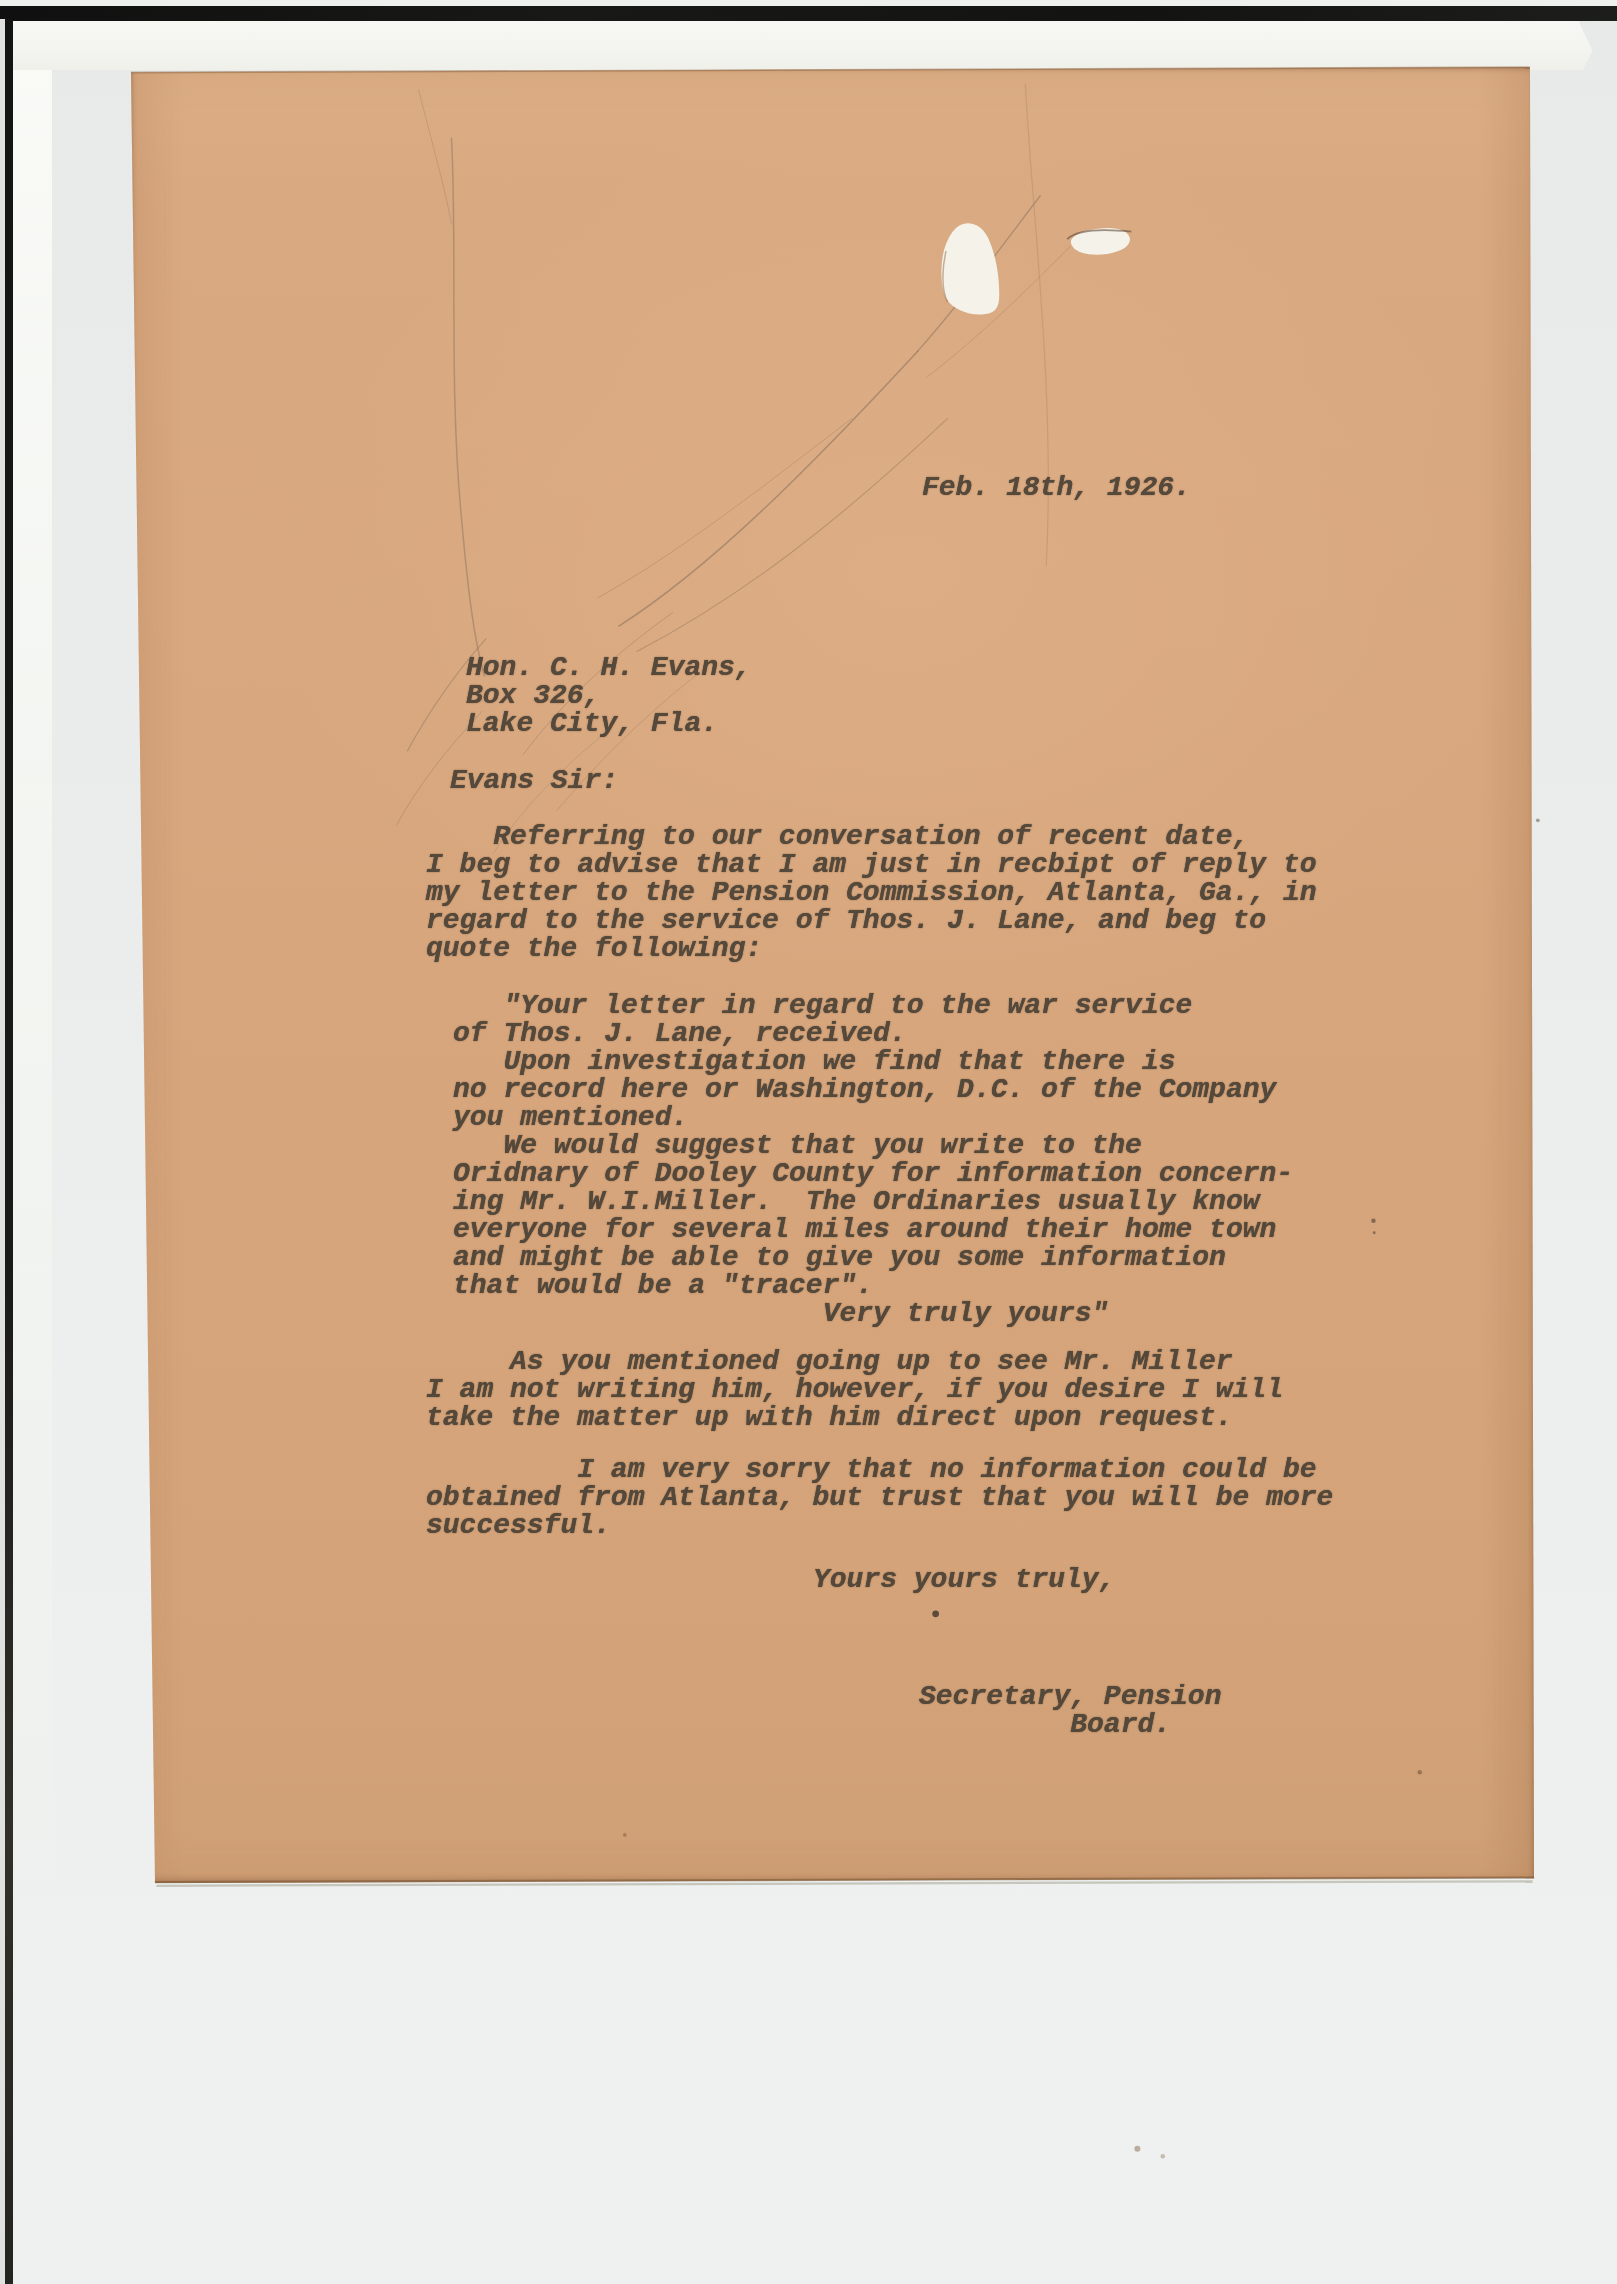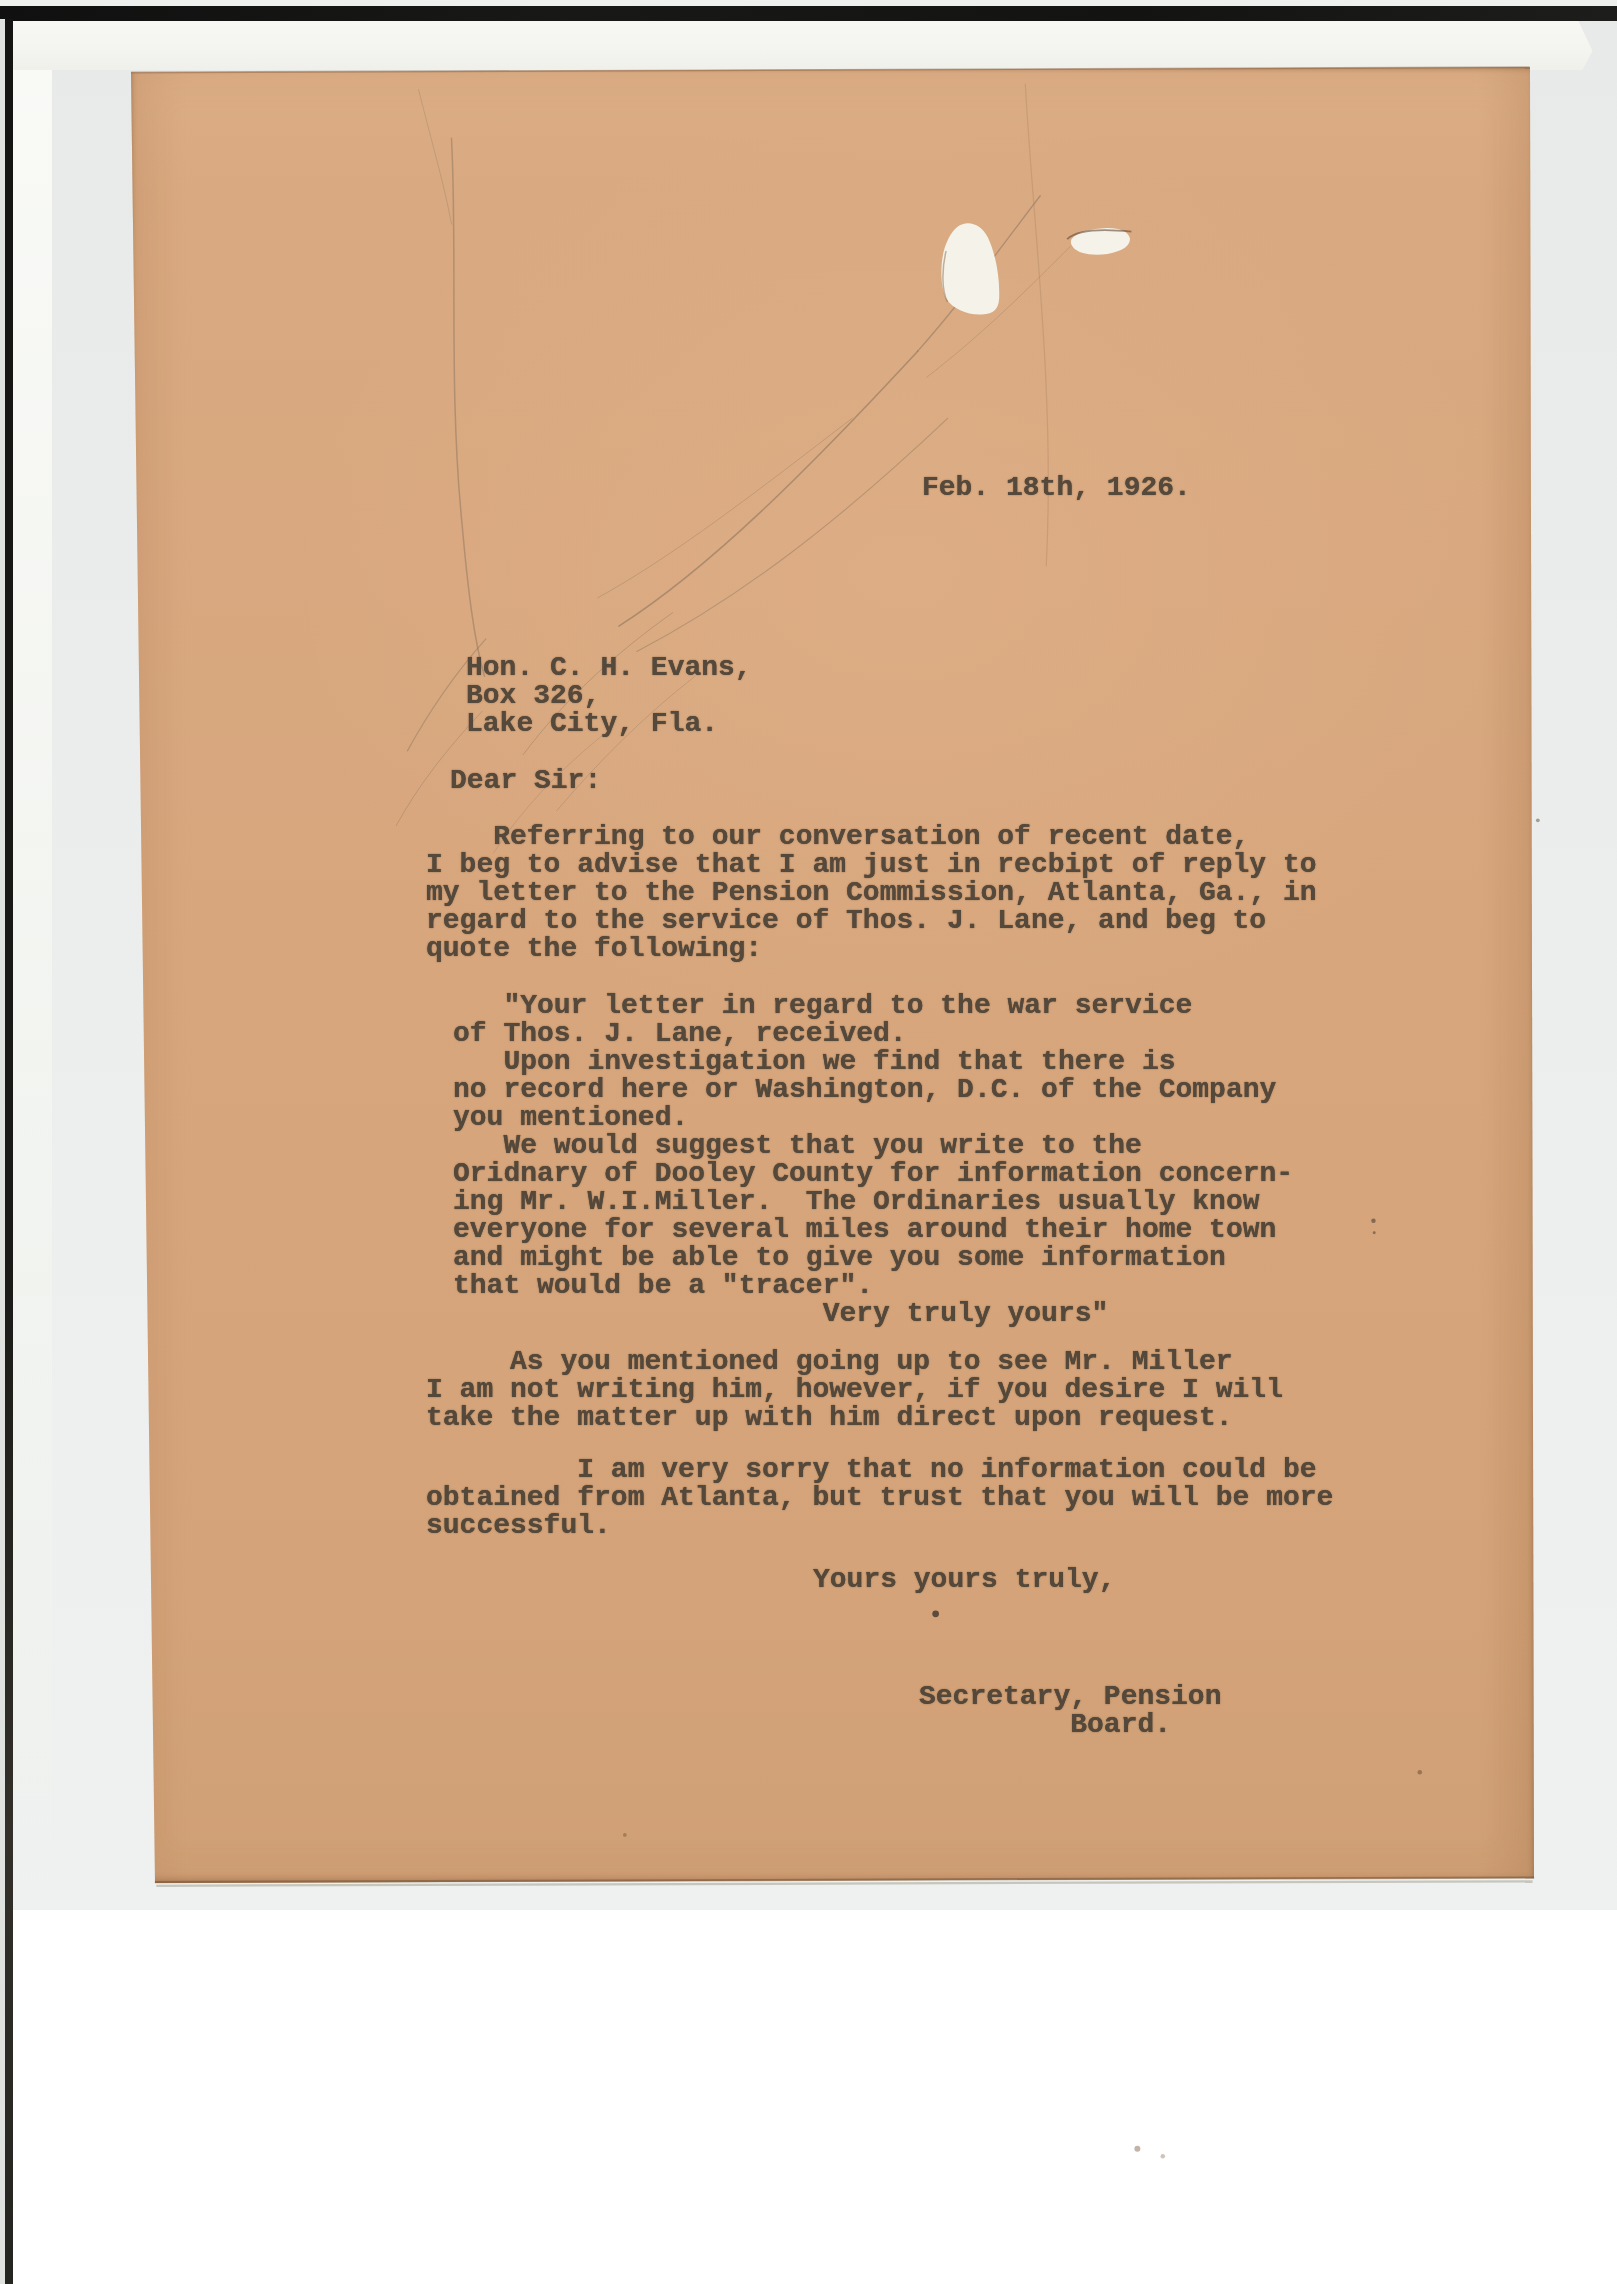--- a/index.html
+++ b/index.html
@@ -7,22 +7,23 @@
     margin: 0;
     padding: 0;
     width: 1618px;
     height: 2284px;
     overflow: hidden;
     font-family: "Liberation Mono", "DejaVu Sans Mono", monospace;
   }
   .page {
     position: relative;
     width: 1618px;
-    height: 1910px;
+    height: 2284px;
     background: linear-gradient(180deg, #e7eae8 0%, #eaedeb 40%, #edf0ee 75%, #eef1ef 100%);
+    font-style: italic;
   }
   
   .top-sliver {
     position: absolute; left: 0; top: 0; width: 1618px; height: 6px;
     background: #eef0ee;
   }
   .top-strip {
     position: absolute; left: 0; top: 6px; width: 1618px; height: 15px;
     background: linear-gradient(90deg, #101010 0%, #181816 35%, #131311 70%, #1d1d1b 100%);
   }
@@ -131,21 +132,21 @@
     <circle cx="1522" cy="2876" r="4" fill="#8a6a4e" opacity=".5"></circle>
     <circle cx="1556" cy="2886" r="3" fill="#8a6a4e" opacity=".4"></circle>
   </svg>
 
   <div class="ink" style="left:922px; top:474px;">Feb. 18th, 1926.</div>
 
   <div class="ink" style="left:450px; top:654px;margin-left:16px;">Hon. C. H. Evans,
 Box 326,
 Lake City, Fla.</div>
 
-  <div class="ink" style="left:450px; top:767px;">Dear Sir:</div>
+  <div class="ink" style="left:450px; top:767px;">Evans Sir:</div>
 
   <div class="ink" style="left:426px; top:823px;">    Referring to our conversation of recent date,
 I beg to advise that I am just in recbipt of reply to
 my letter to the Pension Commission, Atlanta, Ga., in
 regard to the service of Thos. J. Lane, and beg to
 quote the following:</div>
 
   <div class="ink quote" style="left:453px; top:992px;">   "Your letter in regard to the war service
 of Thos. J. Lane, received.
    Upon investigation we find that there is

